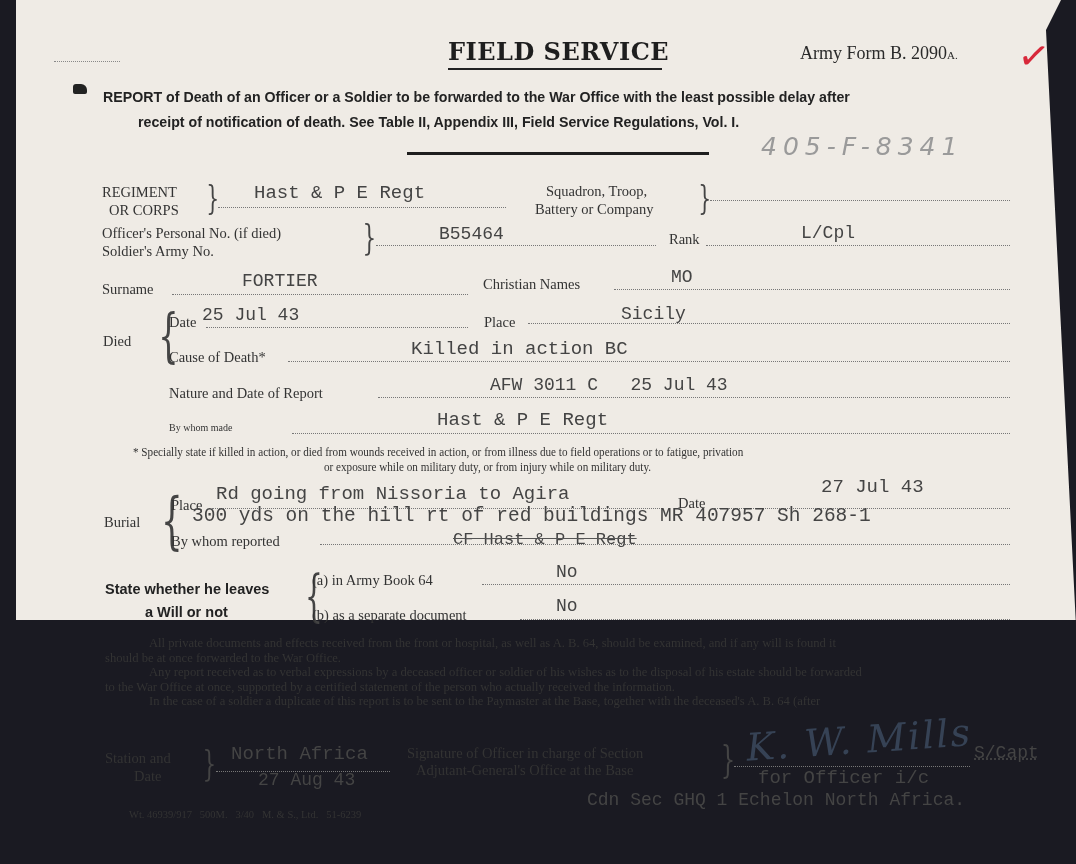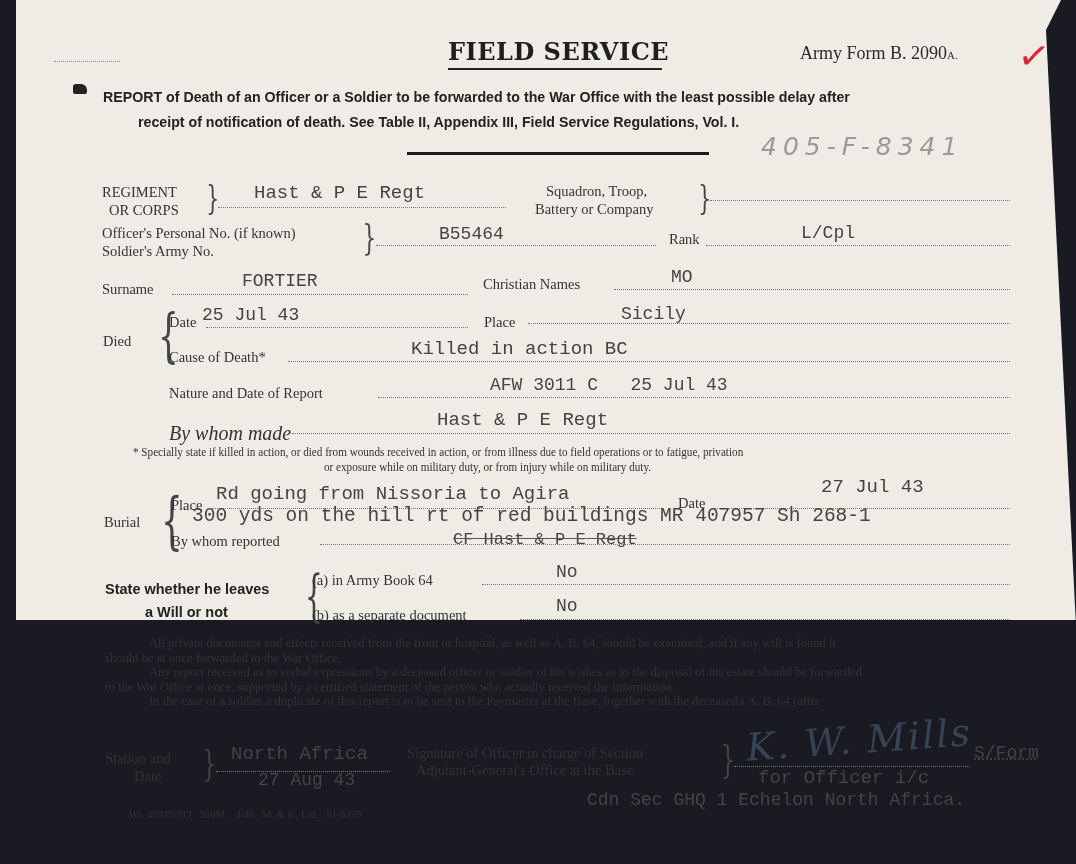--- a/index.html
+++ b/index.html
@@ -57,21 +57,21 @@
   <div class="abs brace" style="left:186px;top:180px;font-size:34px;line-height:34px;transform:scaleX(0.6);">}</div>
   <div class="dots" style="left:202px;top:207px;width:288px;"></div>
   <div class="abs mono" style="left:238px;top:182px;font-size:19px;">Hast &amp; P E Regt</div>
 
   <div class="abs serif" style="left:530px;top:183px;font-size:14.5px;">Squadron, Troop,</div>
   <div class="abs serif" style="left:519px;top:201px;font-size:14.5px;">Battery or Company</div>
   <div class="abs brace" style="left:678px;top:180px;font-size:34px;line-height:34px;transform:scaleX(0.6);">}</div>
   <div class="dots" style="left:694px;top:200px;width:300px;"></div>
   <div class="abs mono" style="left:720px;top:180px;font-size:19px;"></div>
 
-  <div class="abs serif" style="left:86px;top:225px;font-size:14.5px;">Officer's Personal No. (if known)</div>
+  <div class="abs serif" style="left:86px;top:225px;font-size:14.5px;">Officer's Personal No. (if died)</div>
   <div class="abs serif" style="left:86px;top:243px;font-size:14.5px;">Soldier's Army No.</div>
   <div class="abs brace" style="left:342px;top:220px;font-size:36px;line-height:36px;transform:scaleX(0.6);">}</div>
   <div class="dots" style="left:360px;top:245px;width:280px;"></div>
   <div class="abs mono" style="left:423px;top:224px;font-size:18px;">B55464</div>
 
   <div class="abs serif" style="left:653px;top:231px;font-size:14.5px;">Rank</div>
   <div class="dots" style="left:690px;top:245px;width:304px;"></div>
   <div class="abs mono" style="left:785px;top:223px;font-size:18px;">L/Cpl</div>
 
   <div class="abs serif" style="left:86px;top:281px;font-size:14.5px;">Surname</div>
@@ -93,21 +93,21 @@
   <div class="abs mono" style="left:605px;top:304px;font-size:18px;">Sicily</div>
 
   <div class="abs serif" style="left:153px;top:349px;font-size:14.5px;">Cause of Death*</div>
   <div class="dots" style="left:272px;top:361px;width:722px;"></div>
   <div class="abs mono" style="left:395px;top:338px;font-size:19px;">Killed in action BC</div>
 
   <div class="abs serif" style="left:153px;top:385px;font-size:14.5px;">Nature and Date of Report</div>
   <div class="dots" style="left:362px;top:397px;width:632px;"></div>
   <div class="abs mono" style="left:474px;top:375px;font-size:18px;white-space:pre;">AFW 3011 C   25 Jul 43</div>
 
-  <div class="abs serif" style="left:153px;top:422px;font-size:20px;font-style:italic;">By whom made</div>
+  <div class="abs serif" style="left:153px;top:422px;font-size:10px;">By whom made</div>
   <div class="dots" style="left:276px;top:433px;width:718px;"></div>
   <div class="abs mono" style="left:421px;top:409px;font-size:19px;">Hast &amp; P E Regt</div>
 
   <div class="abs serif" style="left:117px;top:445px;font-size:12px;transform:scaleX(0.93);transform-origin:left;">* Specially state if killed in action, or died from wounds received in action, or from illness due to field operations or to fatigue, privation</div>
   <div class="abs serif" style="left:308px;top:460px;font-size:12px;transform:scaleX(0.93);transform-origin:left;">or exposure while on military duty, or from injury while on military duty.</div>
 
   <div class="abs serif" style="left:88px;top:514px;font-size:14.5px;">Burial</div>
   <div class="abs brace" style="left:136px;top:490px;font-size:62px;line-height:62px;transform:scaleX(0.55);">{</div>
   <div class="abs serif" style="left:155px;top:497px;font-size:14.5px;">Place</div>
   <div class="dots" style="left:196px;top:508px;width:450px;"></div>
@@ -142,18 +142,18 @@
   <div class="abs brace" style="left:182px;top:746px;font-size:36px;line-height:36px;transform:scaleX(0.6);">}</div>
   <div class="dots" style="left:200px;top:771px;width:174px;"></div>
   <div class="abs mono" style="left:215px;top:743px;font-size:19px;">North Africa</div>
   <div class="abs mono" style="left:242px;top:770px;font-size:18px;">27 Aug 43</div>
 
   <div class="abs serif" style="left:391px;top:745px;font-size:14.5px;">Signature of Officer in charge of Section</div>
   <div class="abs serif" style="left:400px;top:762px;font-size:14.5px;">Adjutant-General's Office at the Base</div>
   <div class="abs brace" style="left:700px;top:740px;font-size:38px;line-height:38px;transform:scaleX(0.6);">}</div>
   <div class="dots" style="left:718px;top:766px;width:236px;"></div>
   <div class="abs" style="left:730px;top:718px;font-family:'DejaVu Serif',serif;font-style:italic;font-size:38px;color:#3b4a5e;letter-spacing:2px;transform:rotate(-4deg);opacity:0.85;">K. W. Mills</div>
-  <div class="abs mono" style="left:958px;top:743px;font-size:18px;text-decoration:underline dotted;">S/Form</div>
+  <div class="abs mono" style="left:958px;top:743px;font-size:18px;text-decoration:underline dotted;">S/Capt</div>
   <div class="abs mono" style="left:742px;top:767px;font-size:19px;">for Officer i/c</div>
   <div class="abs mono" style="left:571px;top:790px;font-size:18px;">Cdn Sec GHQ 1 Echelon North Africa.</div>
 
   <div class="abs serif" style="left:113px;top:809px;font-size:10.5px;white-space:pre;">Wt. 46939/917   500M.   3/40   M. &amp; S., Ltd.   51-6239</div>
 </div>
 
 </body></html>

